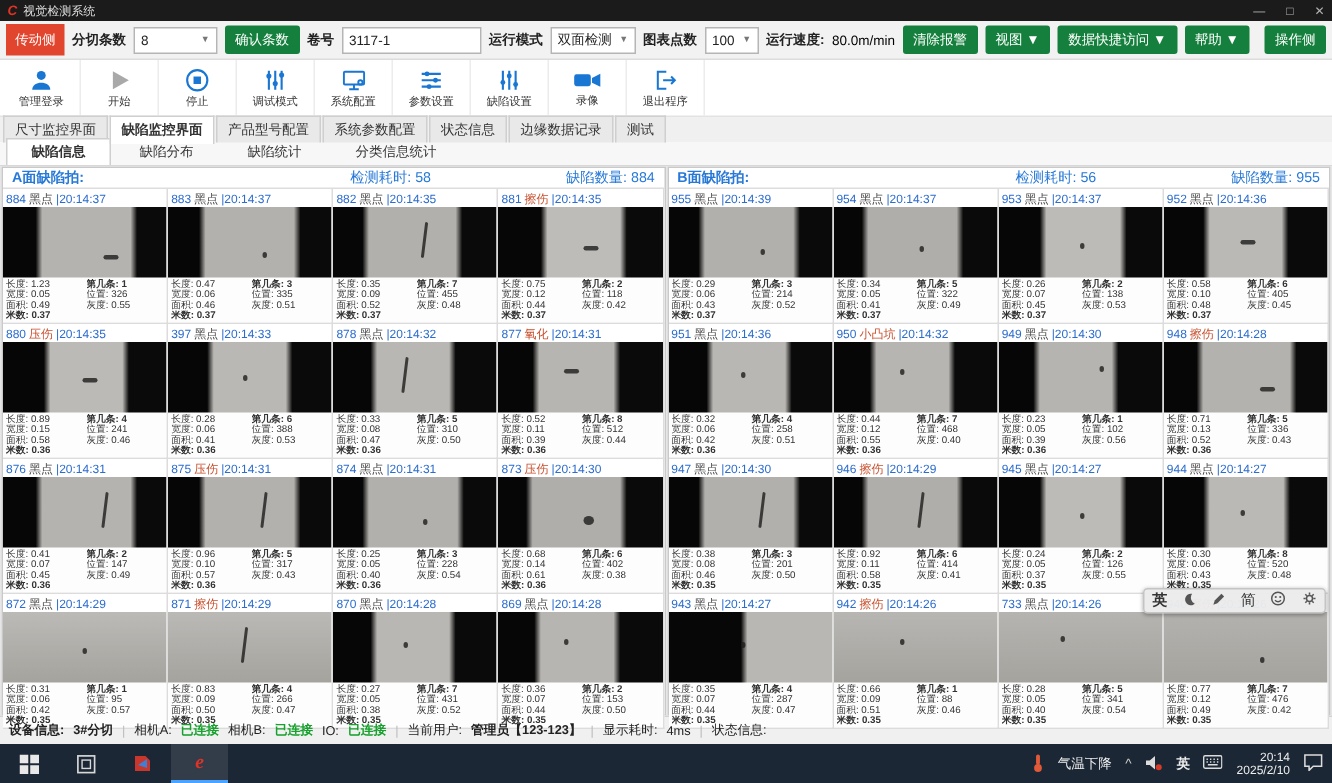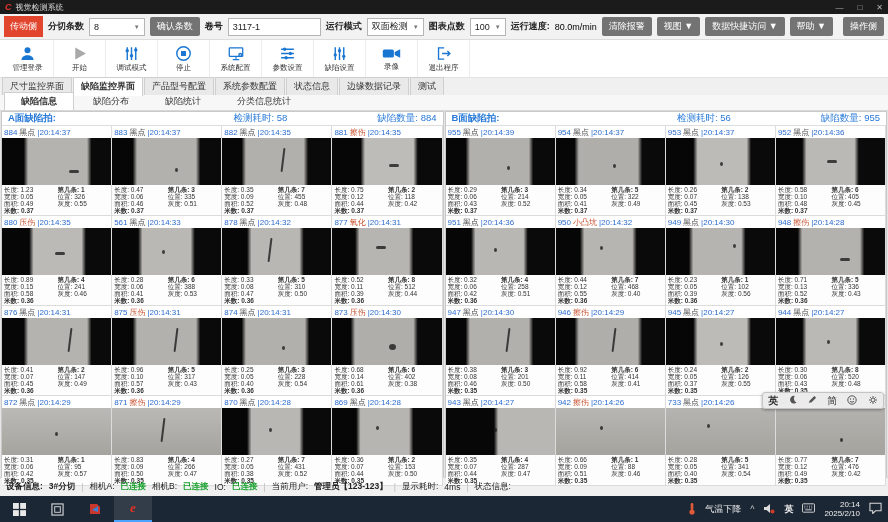--- a/index.html
+++ b/index.html
@@ -6,21 +6,21 @@
 html,body{width:888px;height:522px;overflow:hidden}
 body{font-family:"Liberation Sans","DejaVu Sans",sans-serif;background:#fff;position:relative}
 
 .titlebar{height:14px;background:#1b1b1b;color:#ddd;display:flex;align-items:center;padding:0 5px;font-size:8px}
 .logo{color:#e03325;font-weight:bold;font-style:italic;margin-right:4px;font-size:9px;line-height:9px}
 .win-controls{margin-left:auto;display:flex;gap:14px;color:#b5b5b5;font-size:8px}
 .win-controls span{cursor:default}
 
 .tb1{height:26px;background:#f2f2f2;display:flex;align-items:center;gap:5px;padding:0 4px;font-size:9px;border-bottom:1px solid #dcdcdc}
 .btn-red{background:#e2452e;color:#fff;padding:4px 6px;font-size:9px;white-space:nowrap}
-.btn-blue{background:#737373;color:#fff;padding:3px 7px;font-size:9px;border-radius:2px;white-space:nowrap}
+.btn-blue{background:#15803d;color:#fff;padding:3px 7px;font-size:9px;border-radius:2px;white-space:nowrap}
 .lbl{font-weight:bold;color:#222;white-space:nowrap}
 .combo,.tinput{background:#fff;border:1px solid #b5b5b5;height:18px;display:flex;align-items:center;padding:0 4px;font-size:9px;color:#222;white-space:nowrap}
 .combo .arr{margin-left:auto;color:#777;font-size:6px;padding-left:5px}
 .spacer{flex:1}
 
 .tb2{height:38px;background:#fff;display:flex;align-items:stretch;padding:0 2px;border-bottom:1px solid #e3e3e3}
 .tool{width:52px;display:flex;flex-direction:column;align-items:center;justify-content:center;gap:1px;border-right:1px solid #ececec;color:#1976d2;cursor:default}
 .tool .tlabel{font-size:7.5px;color:#333;white-space:nowrap}
 .tool svg{display:block}
 
@@ -125,37 +125,37 @@
     <div class="tool">
       <span>
         <svg width="17" height="17" viewBox="0 0 24 24" fill="#a9a9a9">
           <path d="M6 3.5L21 12 6 20.5z"></path>
         </svg>
       </span>
       <span class="tlabel">开始</span>
     </div>
     <div class="tool">
       <span>
+        <svg width="17" height="17" viewBox="0 0 24 24" fill="none" stroke="#1976d2" stroke-width="2">
+          <circle cx="12" cy="12" r="9.5"></circle>
+          <rect x="8.5" y="8.5" width="7" height="7" fill="#1976d2" stroke="none"></rect>
+        </svg>
+      </span>
+      <span class="tlabel">停止</span>
+    </div>
+    <div class="tool">
+      <span>
         <svg width="17" height="17" viewBox="0 0 24 24" stroke="#1976d2" stroke-width="2" fill="#1976d2">
           <path d="M6 3v18M12 3v18M18 3v18" fill="none"></path>
           <circle cx="6" cy="8" r="2.4" stroke="none"></circle>
           <circle cx="12" cy="15" r="2.4" stroke="none"></circle>
           <circle cx="18" cy="7" r="2.4" stroke="none"></circle>
         </svg>
       </span>
       <span class="tlabel">调试模式</span>
-    </div>
-    <div class="tool">
-      <span>
-        <svg width="17" height="17" viewBox="0 0 24 24" fill="none" stroke="#1976d2" stroke-width="2">
-          <circle cx="12" cy="12" r="9.5"></circle>
-          <rect x="8.5" y="8.5" width="7" height="7" fill="#1976d2" stroke="none"></rect>
-        </svg>
-      </span>
-      <span class="tlabel">停止</span>
     </div>
     <div class="tool">
       <span>
         <svg width="18" height="17" viewBox="0 0 24 24" fill="none" stroke="#1976d2" stroke-width="1.8">
           <rect x="2.5" y="4" width="19" height="12" rx="1"></rect>
           <path d="M12 16v3.5M7.5 20.5h9"></path>
           <circle cx="18" cy="14" r="2"></circle>
         </svg>
       </span>
       <span class="tlabel">系统配置</span>
@@ -336,21 +336,21 @@
             </div>
             <div class="mcol">
               <div class="mrow mbold">第几条: 4</div>
               <div class="mrow">位置: 241</div>
               <div class="mrow">灰度: 0.46</div>
             </div>
           </div>
         </div>
         <div class="cell">
           <div class="ctitle">
-            <span>561</span>
+            <span>397</span>
             <span class="t-black">黑点</span>
             <span>|20:14:33</span>
           </div>
           <div class="thumb" style="background: linear-gradient(90deg, rgb(6, 6, 6) 0px, rgb(6, 6, 6) 24%, rgb(186, 184, 180) 28%, rgb(186, 184, 180) 72%, rgb(10, 10, 10) 76%, rgb(10, 10, 10) 100%);">
             <span class="dm dot" style="left: 46%; top: 22px;"></span>
           </div>
           <div class="meta">
             <div class="mcol">
               <div class="mrow">长度: 0.28</div>
               <div class="mrow">宽度: 0.06</div>

